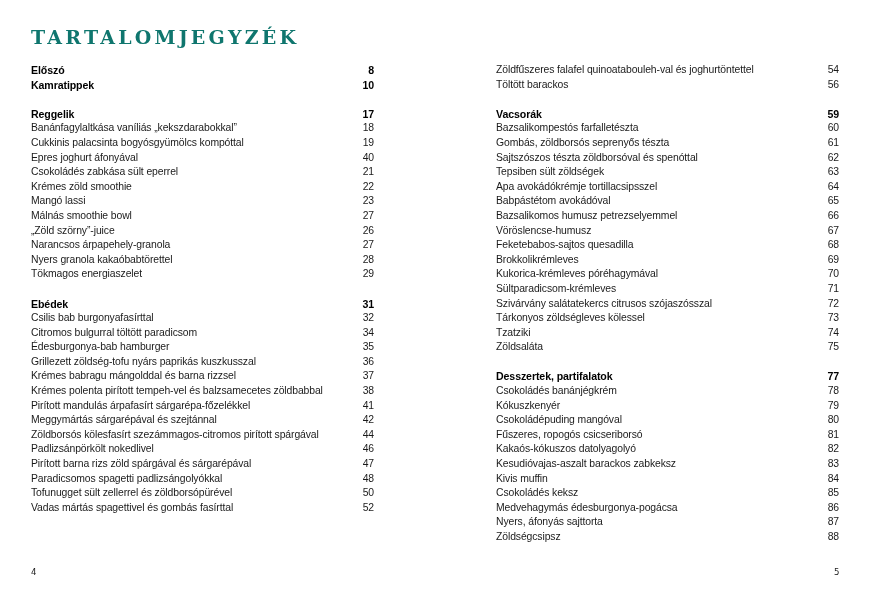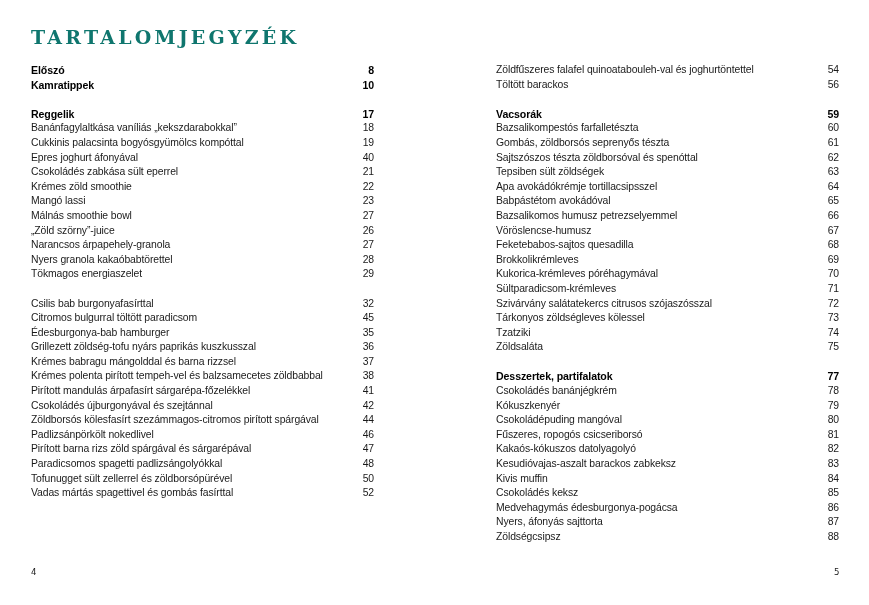--- a/index.html
+++ b/index.html
@@ -80,27 +80,31 @@
     </div>
     <div class="row">
       <span class="lbl">Nyers granola kakaóbabtörettel</span>
       <span class="pg">28</span>
     </div>
     <div class="row">
       <span class="lbl">Tökmagos energiaszelet</span>
       <span class="pg">29</span>
     </div>
     <div class="gap"></div>
+    <div class="row section">
+      <span class="lbl">Ebédek</span>
+      <span class="pg">31</span>
+    </div>
     <div class="row">
       <span class="lbl">Csilis bab burgonyafasírttal</span>
       <span class="pg">32</span>
     </div>
     <div class="row">
       <span class="lbl">Citromos bulgurral töltött paradicsom</span>
-      <span class="pg">45</span>
+      <span class="pg">34</span>
     </div>
     <div class="row">
       <span class="lbl">Édesburgonya-bab hamburger</span>
       <span class="pg">35</span>
     </div>
     <div class="row">
       <span class="lbl">Grillezett zöldség-tofu nyárs paprikás kuszkusszal</span>
       <span class="pg">36</span>
     </div>
     <div class="row">
@@ -109,21 +113,21 @@
     </div>
     <div class="row">
       <span class="lbl">Krémes polenta pirított tempeh-vel és balzsamecetes zöldbabbal</span>
       <span class="pg">38</span>
     </div>
     <div class="row">
       <span class="lbl">Pirított mandulás árpafasírt sárgarépa-főzelékkel</span>
       <span class="pg">41</span>
     </div>
     <div class="row">
-      <span class="lbl">Csokoládés újburgonyával és szejtánnal</span>
+      <span class="lbl">Meggymártás sárgarépával és szejtánnal</span>
       <span class="pg">42</span>
     </div>
     <div class="row">
       <span class="lbl">Zöldborsós kölesfasírt szezámmagos-citromos pirított spárgával</span>
       <span class="pg">44</span>
     </div>
     <div class="row">
       <span class="lbl">Padlizsánpörkölt nokedlivel</span>
       <span class="pg">46</span>
     </div>

